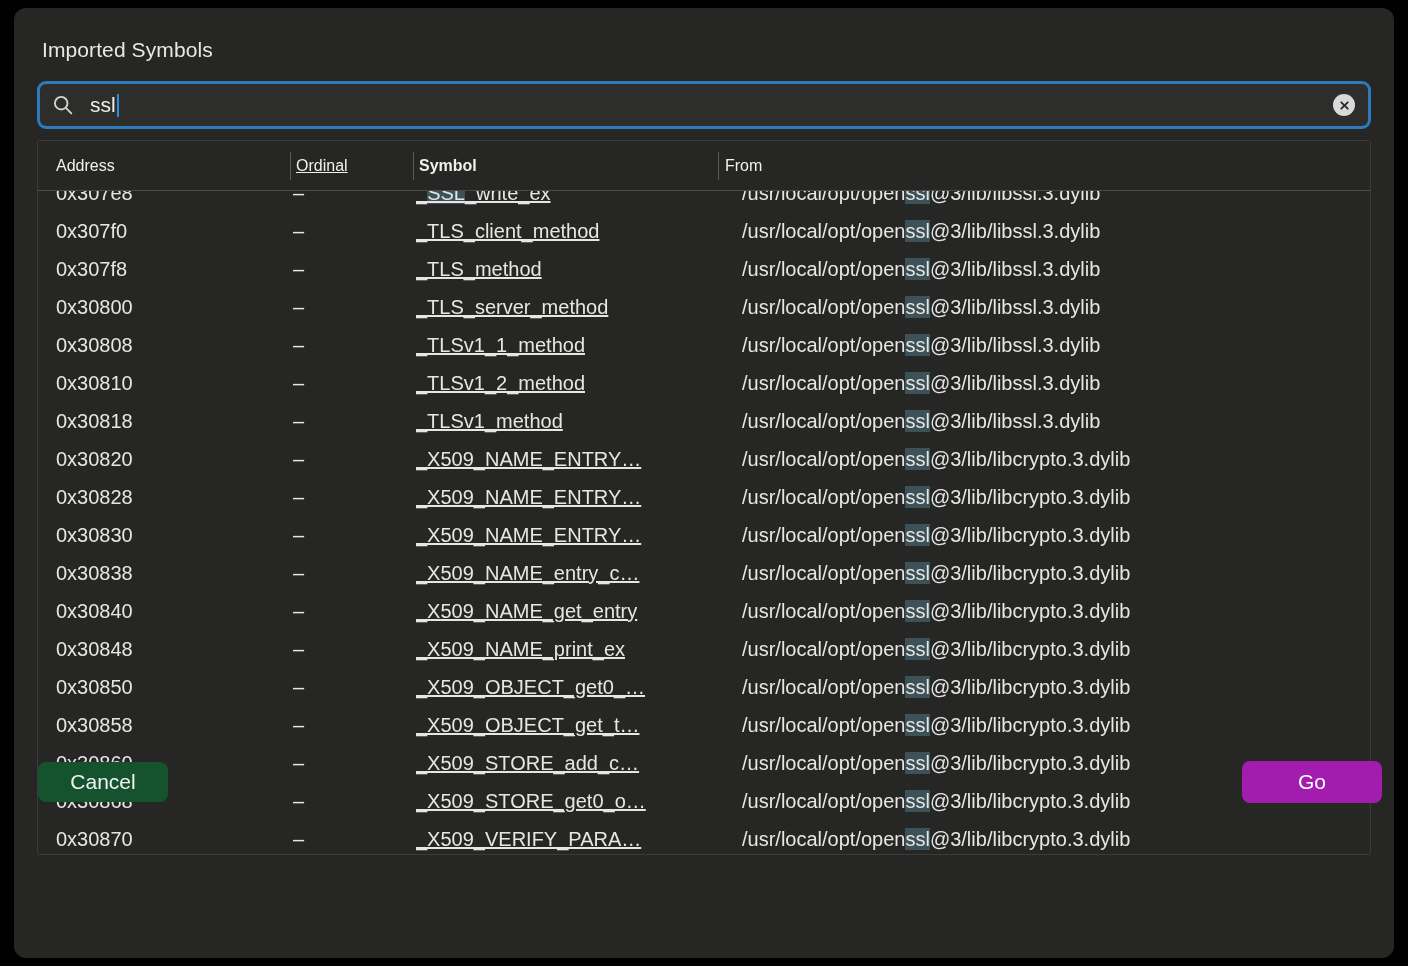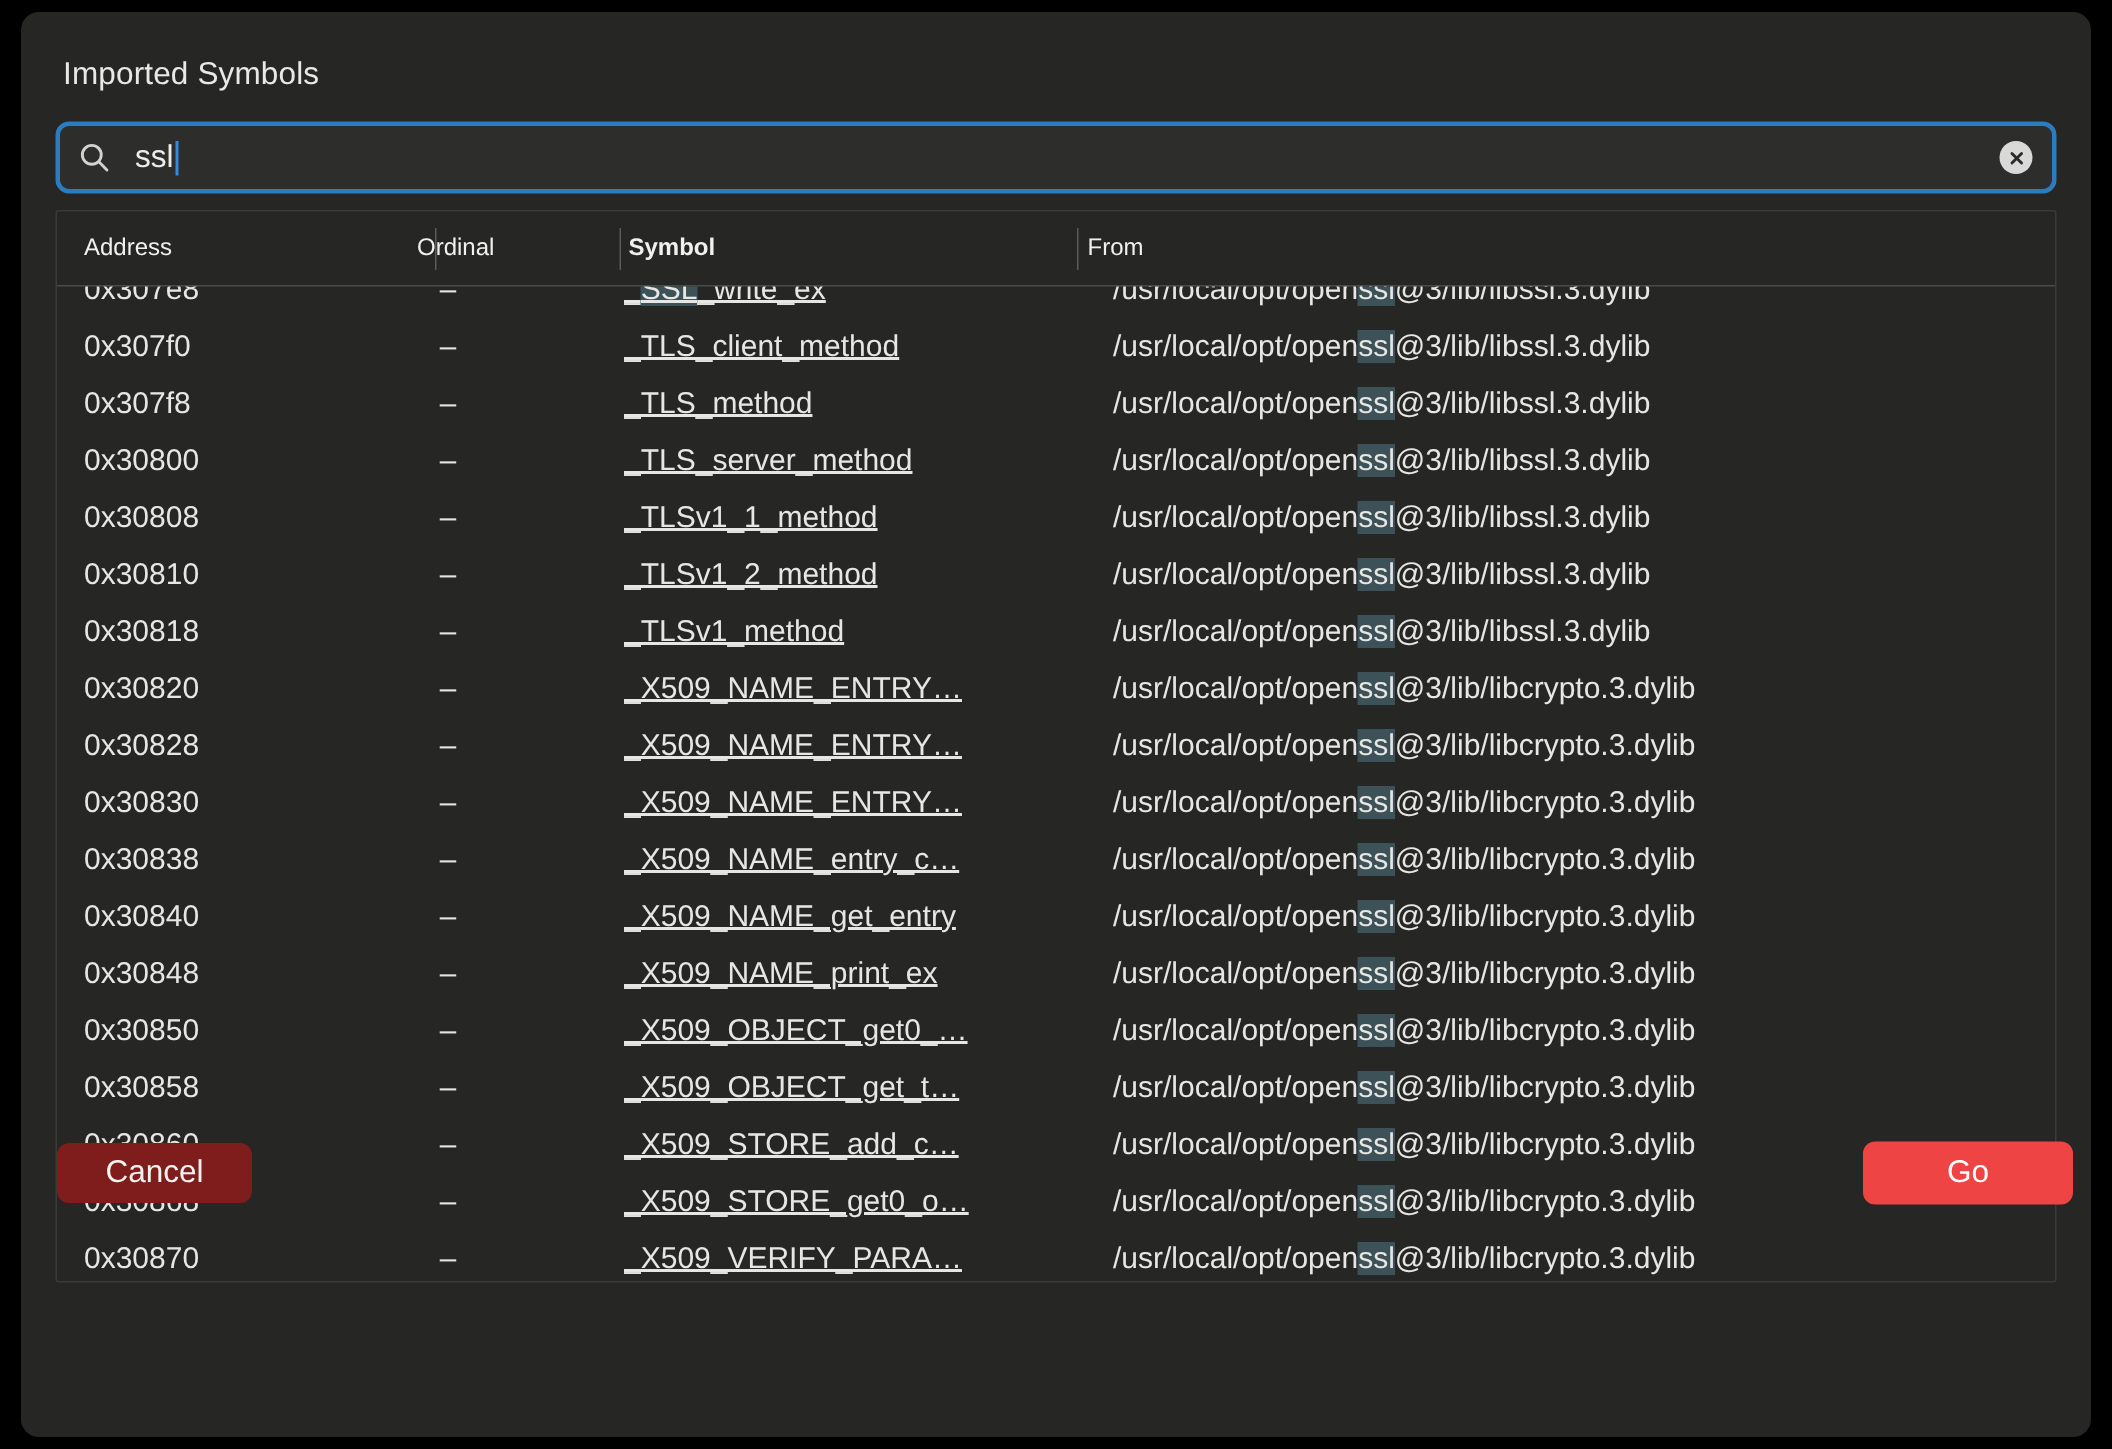--- a/index.html
+++ b/index.html
@@ -149,27 +149,27 @@
     position: absolute;
     font-size: 21px;
     border: none;
     border-radius: 8px;
     cursor: pointer;
     font-family: "Liberation Sans", sans-serif;
   }
   .btn-cancel {
     left: 24px; top: 754px;
     width: 130px; height: 40px;
-    background: #7f1d1d;
+    background: #14532d;
     color: #f2f2f0;
   }
   .btn-go {
     right: 12px; top: 753px;
     width: 140px; height: 42px;
-    background: #ef4444;
+    background: #a21caf;
     color: #ffffff;
   }
 </style>
 </head>
 <body>
 
 <div class="dialog">
 
   <div class="dialog-title">Imported Symbols</div>
 
@@ -189,21 +189,21 @@
         <line x1="3.3" y1="3.3" x2="9.7" y2="9.7" stroke="#2b2b29" stroke-width="1.9" stroke-linecap="round"></line>
         <line x1="9.7" y1="3.3" x2="3.3" y2="9.7" stroke="#2b2b29" stroke-width="1.9" stroke-linecap="round"></line>
       </svg>
     </span>
   </div>
 
   <div class="table">
     <div class="thead">
       <div class="th" style="left:18px;">Address</div>
       <div class="th-sep" style="left:252px;"></div>
-      <div class="th" style="left:240px;">Ordinal</div>
+      <div class="th" style="left:258px;text-decoration:underline;">Ordinal</div>
       <div class="th-sep" style="left:375px;"></div>
       <div class="th" style="left:381px;font-weight:bold;">Symbol</div>
       <div class="th-sep" style="left:680px;"></div>
       <div class="th" style="left:687px;">From</div>
     </div>
     <div class="tbody">
       <div class="rows-shift" id="rows-host">
           <div class="row">
             <div class="cell c-addr">0x307e8</div>
             <div class="cell c-ord">–</div>

